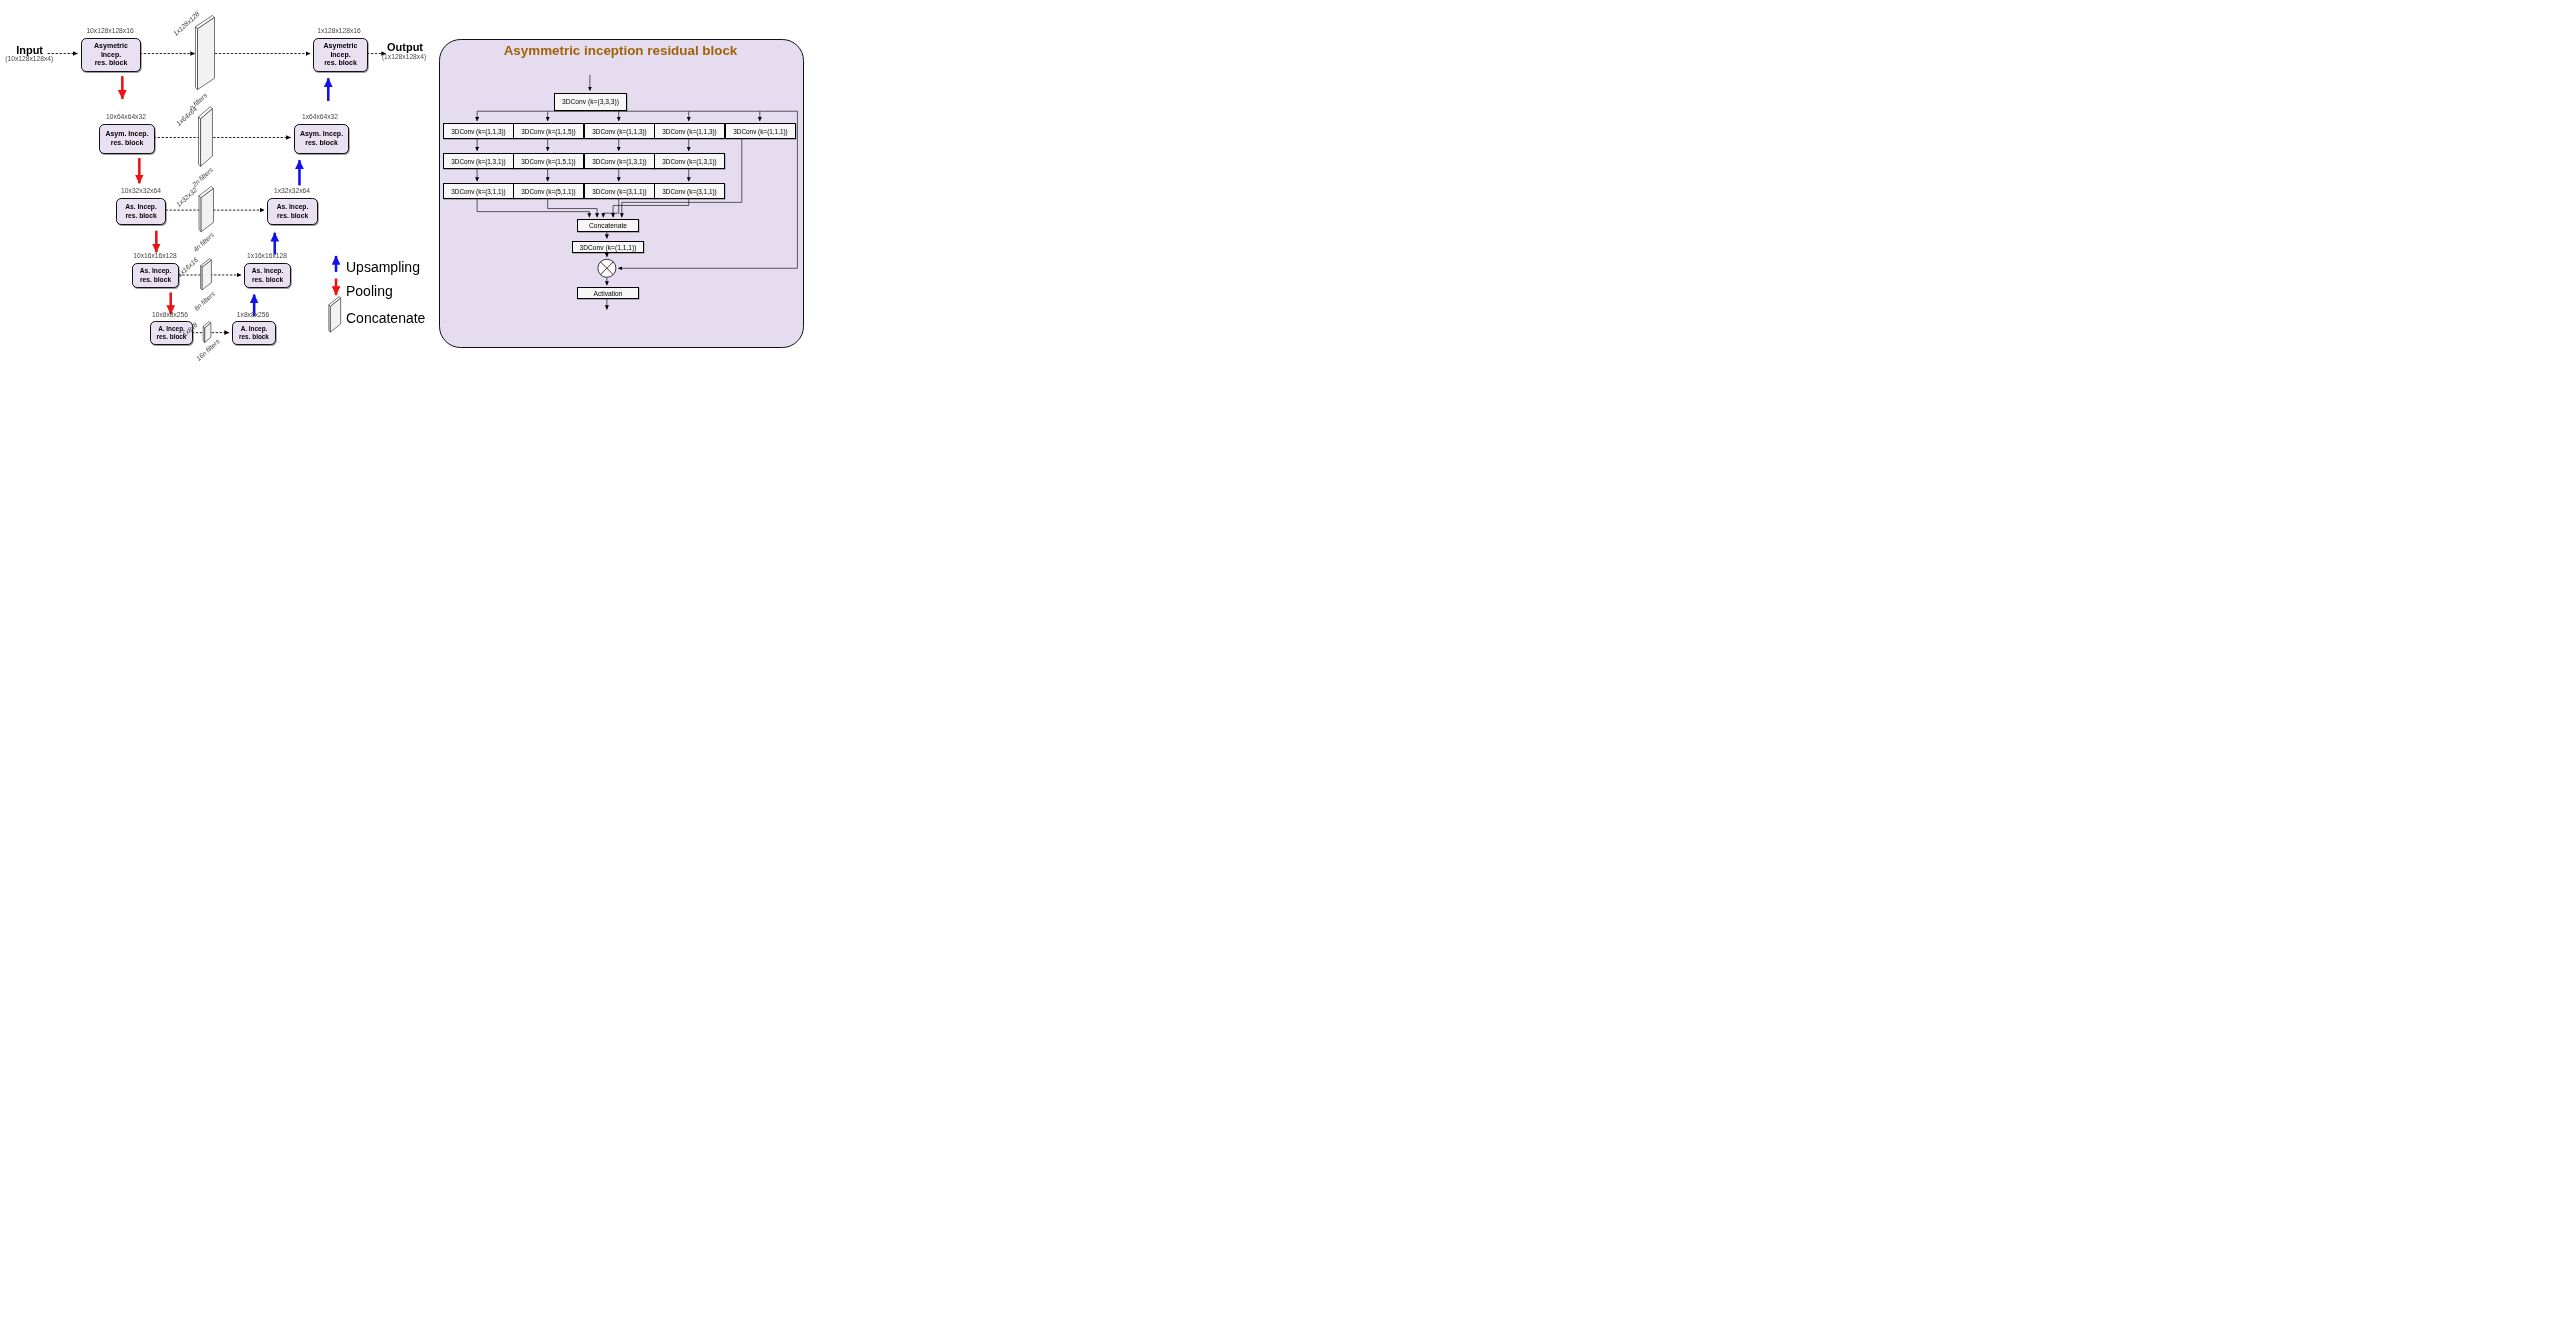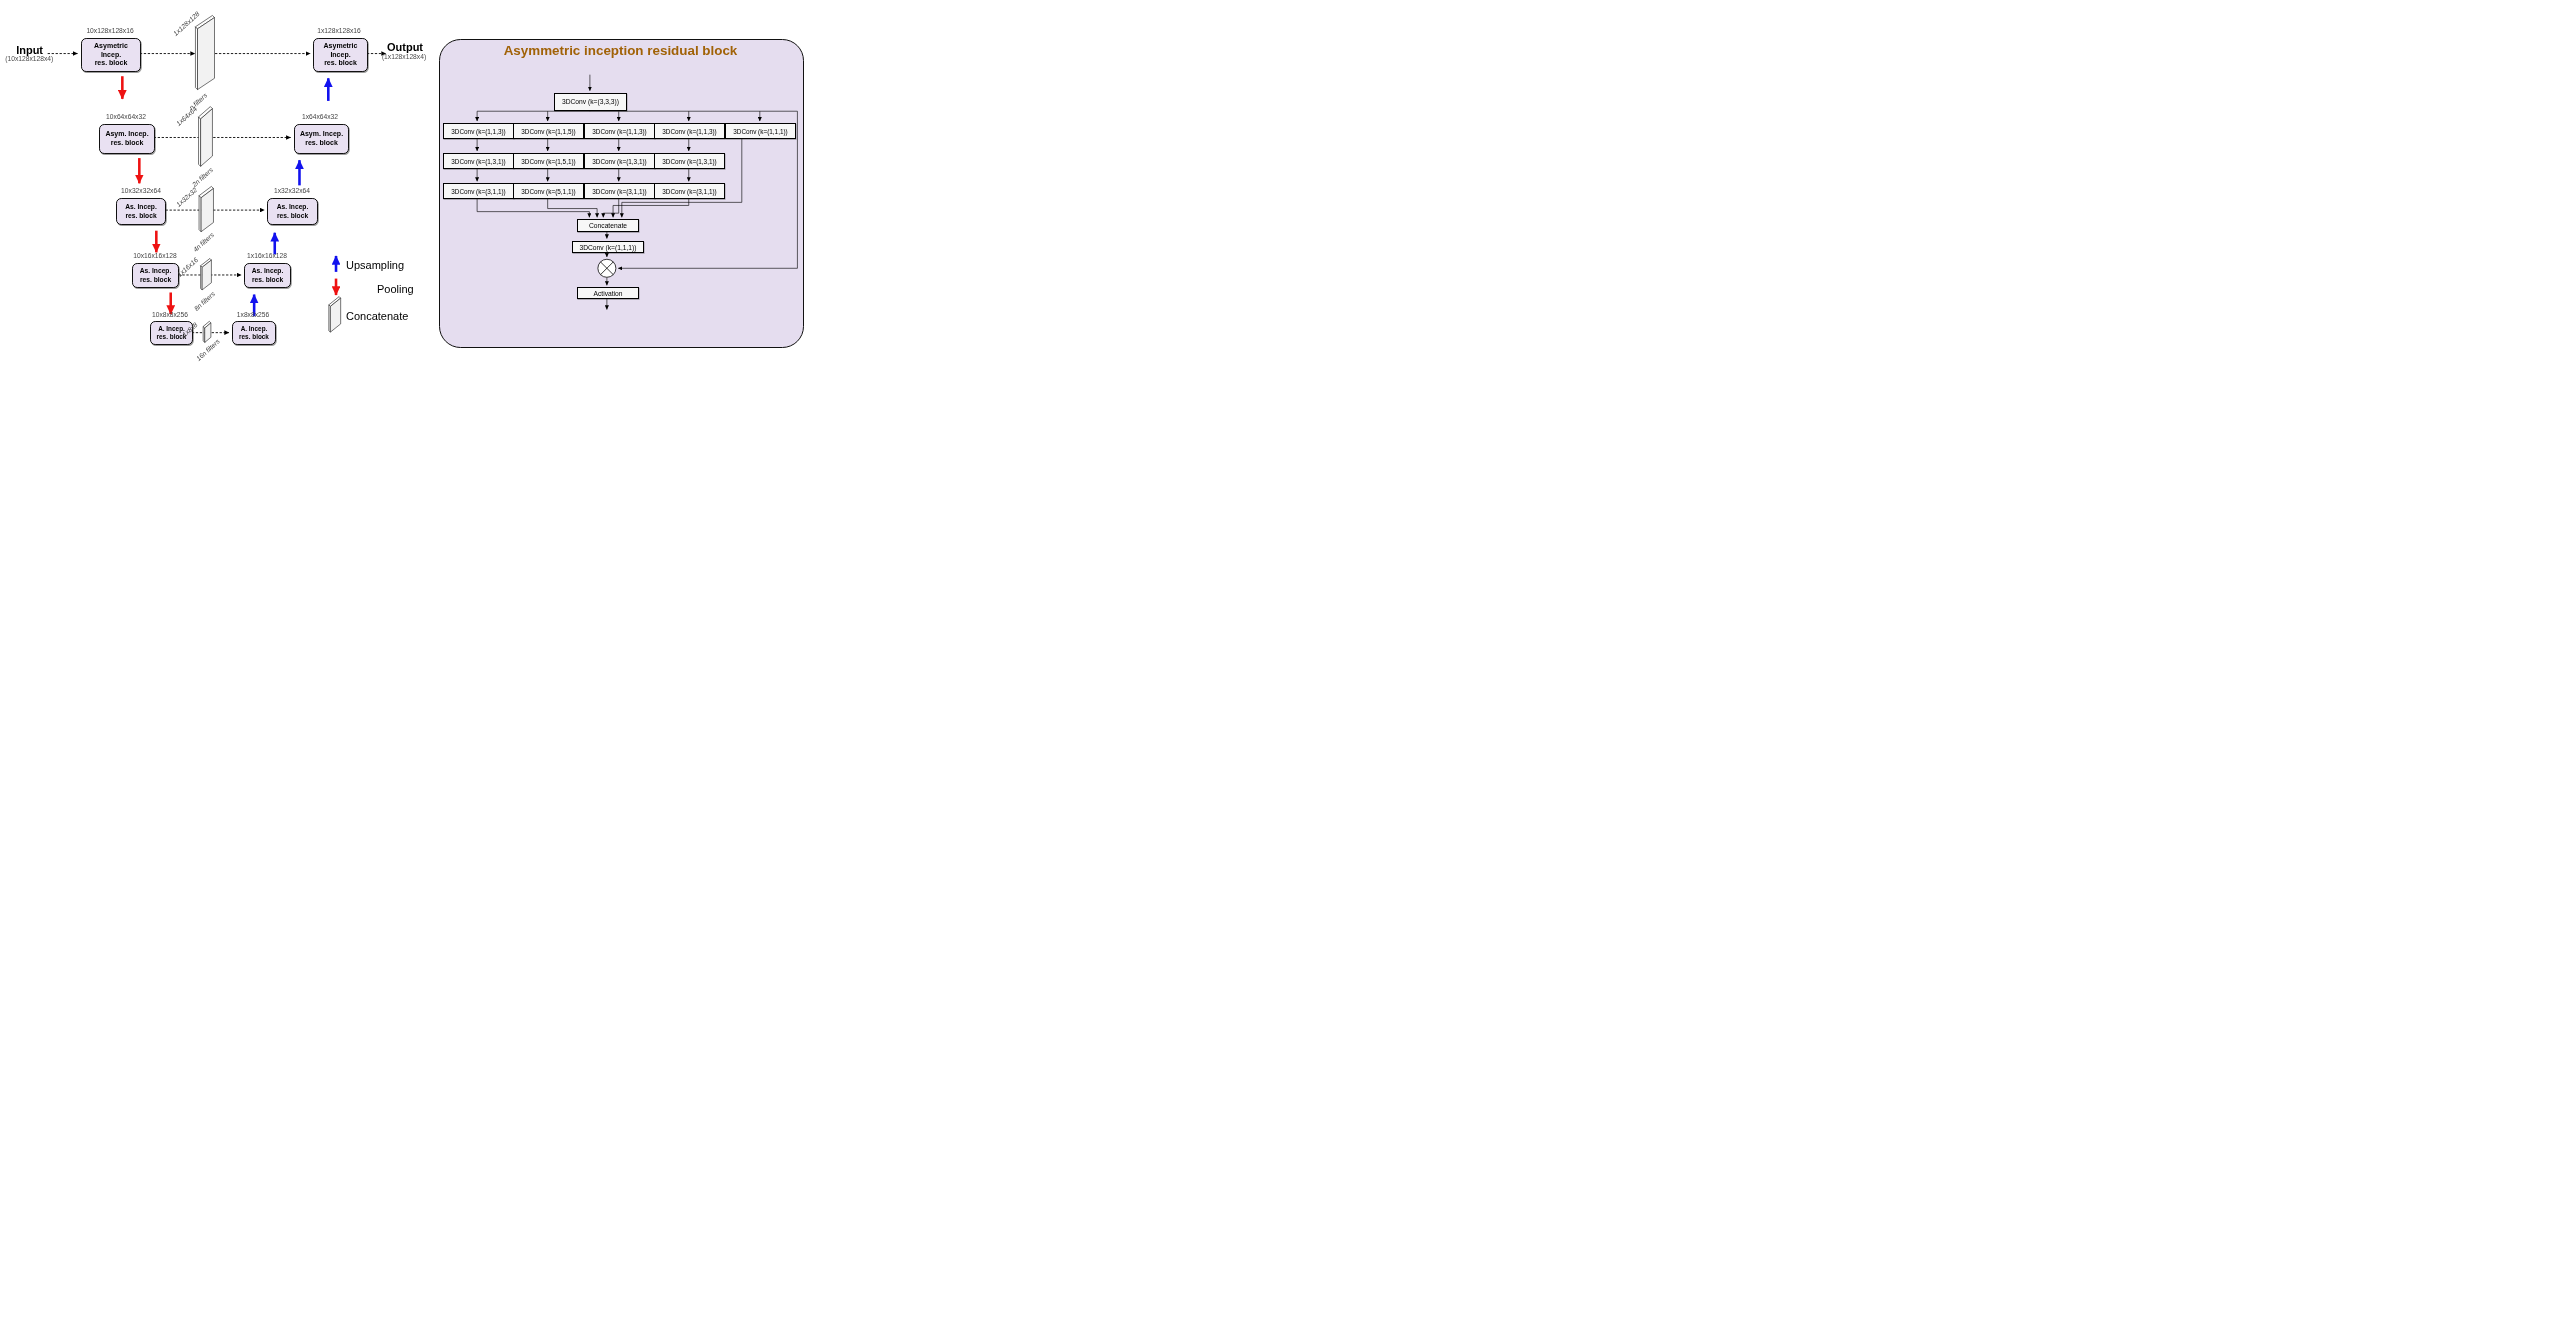--- a/index.html
+++ b/index.html
@@ -15,21 +15,21 @@
   .rot{position:absolute;z-index:3;font-size:6.7px;font-style:italic;color:#3d3d3d;white-space:nowrap;
        transform:rotate(-42deg);transform-origin:0 50%;}
   .panel{position:absolute;z-index:1;left:439px;top:39px;width:363px;height:307px;background:#e5ddef;
          border:0.8px solid #111;border-radius:21.6px;}
   .ptitle{position:absolute;z-index:3;left:439px;top:43px;width:363px;text-align:center;
           font-size:13.4px;font-weight:bold;color:#a16207;}
   .node{position:absolute;z-index:3;background:#f7f7f7;border:0.7px solid #000;
         box-shadow:0.5px 0.8px 0 rgba(50,50,50,.4);display:flex;align-items:center;justify-content:center;
         text-align:center;font-size:6.4px;color:#000;white-space:nowrap;}
   .node.big{font-size:6.7px;}
-  .legtext{position:absolute;z-index:3;font-size:11px;color:#000;white-space:nowrap;}
+  .legtext{position:absolute;z-index:3;font-size:14px;color:#000;white-space:nowrap;}
 </style>
 </head>
 <body>
 
 <div id="canvas">
 
   <div class="panel"></div>
   <div class="ptitle">Asymmetric inception residual block</div>
 
   <svg id="wires" width="808" height="362" viewBox="0 0 1568 703">
@@ -190,21 +190,21 @@
   <div class="dim" style="left:134px;top:311px;">10x8x8x256</div>
   <div class="blk" style="left:150px;top:321px;width:41px;height:22px;font-size:6.4px;">A. Incep.
 res. block</div>
   <div class="rot" style="left:183px;top:332px;">1x8x8</div>
   <div class="rot" style="left:197px;top:356px;">16n filters</div>
   <div class="dim" style="left:217px;top:311px;">1x8x8x256</div>
   <div class="blk" style="left:232px;top:321px;width:42px;height:22px;font-size:6.4px;">A. Incep.
 res. block</div>
 
   <div class="legtext" style="left:346px;top:259px;">Upsampling</div>
-  <div class="legtext" style="left:346px;top:283px;margin-left:31px;">Pooling</div>
+  <div class="legtext" style="left:346px;top:283px;">Pooling</div>
   <div class="legtext" style="left:346px;top:310px;">Concatenate</div>
 
   <div class="node big" style="left:554px;top:93px;width:71px;height:15.5px;">3DConv (k=(3,3,3))</div>
 
   <div class="node" style="left:443px;top:123px;width:69px;height:14px;">3DConv (k=(1,1,3))</div>
   <div class="node" style="left:513px;top:123px;width:69px;height:14px;">3DConv (k=(1,1,5))</div>
   <div class="node" style="left:584px;top:123px;width:69px;height:14px;">3DConv (k=(1,1,3))</div>
   <div class="node" style="left:654px;top:123px;width:69px;height:14px;">3DConv (k=(1,1,3))</div>
   <div class="node" style="left:725px;top:123px;width:69px;height:14px;">3DConv (k=(1,1,1))</div>
 

